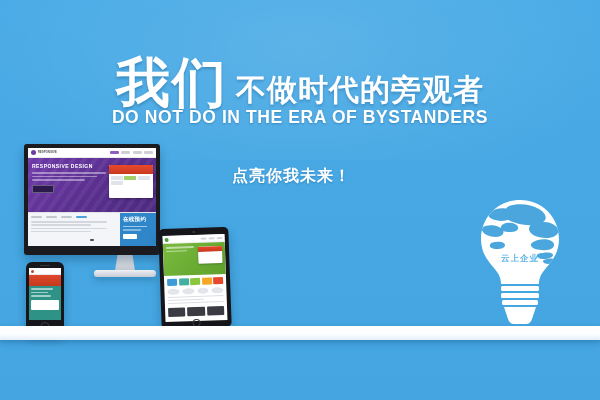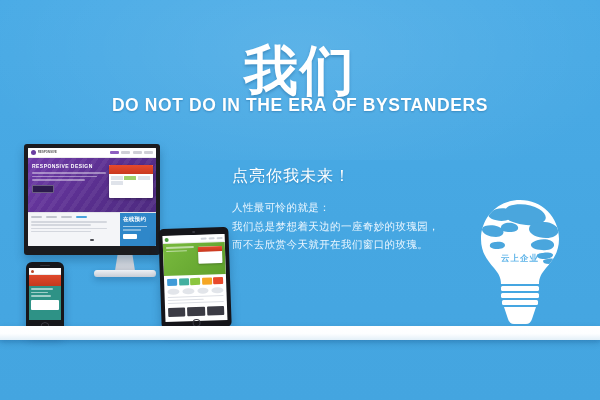--- a/index.html
+++ b/index.html
@@ -24,21 +24,21 @@
     position: absolute;
     left: -10%; top: -30%;
     width: 120%; height: 70%;
     background: radial-gradient(ellipse at 50% 60%, rgba(255,255,255,0.10), rgba(255,255,255,0) 65%);
     pointer-events: none;
   }
 
   
   #headline {
     position: absolute;
-    left: 0; right: 0; top: 44px;
+    left: 0; right: 0; top: 56px;
     text-align: center;
     line-height: 1;
   }
   .hl-row {
     display: flex;
     align-items: flex-end;
     justify-content: center;
     gap: 8px;
   }
   .hl-big {
@@ -67,21 +67,21 @@
 
   
   #copy {
     position: absolute;
     left: 232px;
     top: 166px;
     width: 280px;
   }
   .copy-cn {
     font-size: 16px;
-    font-weight: normal;
+    font-weight: bold;
     color: #ffffff;
     letter-spacing: 1px;
     line-height: 1.2;
     text-shadow: 0 1px 2px rgba(0,60,110,0.28);
     margin: 0;
   }
   .copy-en {
     margin: 4px 0 0 0;
     font-size: 15.5px;
     color: #ffffff;
@@ -352,31 +352,27 @@
 </style>
 </head>
 <body>
 
 <div id="stage">
   <div class="bg-sheen"></div>
 
   <div id="headline">
     <div class="hl-row">
       <span class="hl-big">我们</span>
+      <span class="hl-small">不做时代的旁观者</span>
     </div>
     <div class="hl-en">DO NOT DO IN THE ERA OF BYSTANDERS</div>
   </div>
 
   <div id="copy">
     <p class="copy-cn">点亮你我未来！</p>
-    <div class="copy-body">
-      <div>人性最可怜的就是：</div>
-      <div>我们总是梦想着天边的一座奇妙的玫瑰园，</div>
-      <div>而不去欣赏今天就开在我们窗口的玫瑰。</div>
-    </div>
   </div>
 
   <div id="bulb">
     <svg viewBox="0 0 96 132" xmlns="http://www.w3.org/2000/svg">
       <defs>
         <clipPath id="bulbClip">
           <path d="M48 4 C26 4 9 21 9 43 c0 14 7 22 13 29 c5 6 7 10 7 16 h38 c0-6 2-10 7-16 c6-7 13-15 13-29 C87 21 70 4 48 4 Z"></path>
         </clipPath>
       </defs>
 

